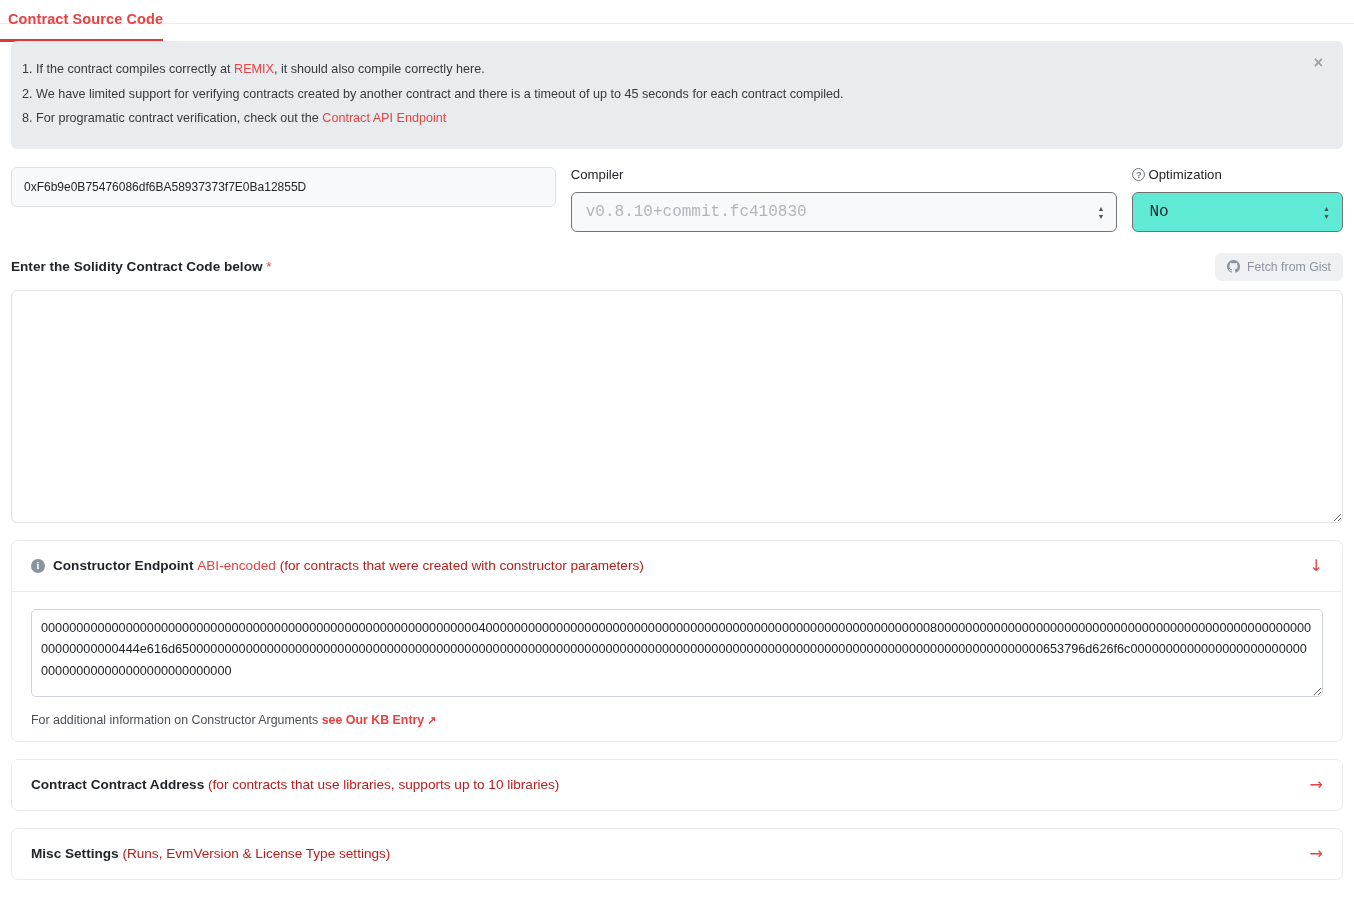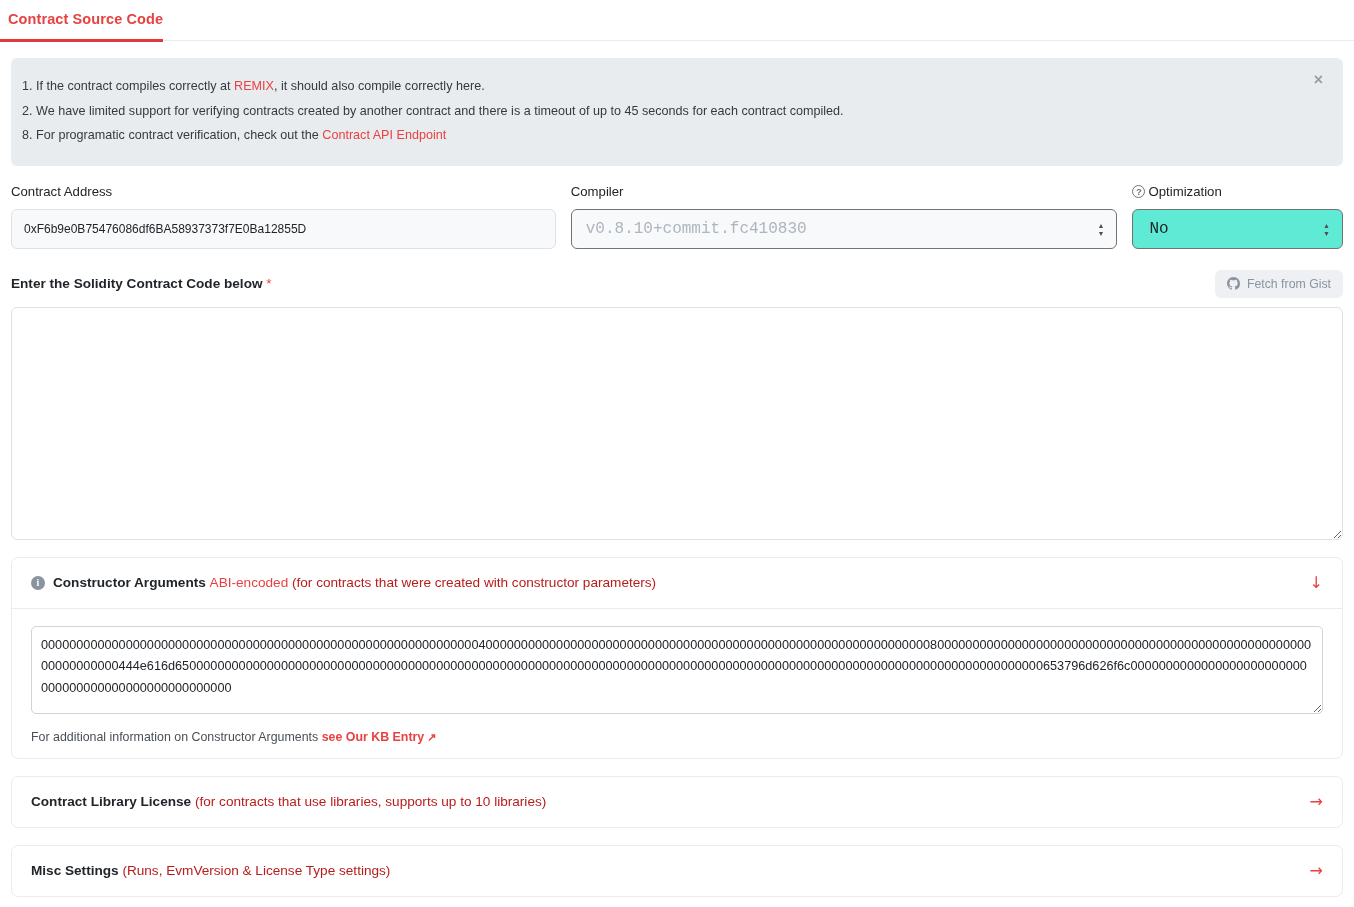--- a/index.html
+++ b/index.html
@@ -8,21 +8,21 @@
     width: 1354px; height: 907px;
     background: #ffffff;
     font-family: "Liberation Sans", sans-serif;
     color: #212529;
     overflow: hidden;
   }
 
   
   .tabbar {
     position: relative;
-    height: 41px;
+    height: 24px;
     border-bottom: 1px solid #e9ecef;
     padding-left: 6px;
   }
   .tab {
     position: absolute;
     left: 8px; top: 11px;
     font-size: 14.5px;
     font-weight: bold;
     color: #e84142;
     letter-spacing: 0.1px;
@@ -267,21 +267,20 @@
   </p>
   <p>2. We have limited support for verifying contracts created by another contract and there is a timeout of up to 45 seconds for each contract compiled.</p>
   <p>
     <span>8. For programatic contract verification, check out the </span><a href="#">Contract API Endpoint</a>
   </p>
 </div>
 
 <div class="form-row">
 
   <div class="fg-addr">
-    <label class="flabel">Contract Address</label>
     <input class="inp" type="text" value="0xF6b9e0B75476086df6BA58937373f7E0Ba12855D" style="">
   </div>
 
   <div class="fg-comp">
     <label class="flabel">Compiler</label>
     <div class="sel-wrap">
       <select class="sel">
         <option>v0.8.10+commit.fc410830</option>
       </select>
       <span class="sel-arrows">
@@ -327,40 +326,40 @@
     <span>Fetch from Gist</span>
   </button>
 </div>
 
 <textarea class="code-area" placeholder="" style=""></textarea>
 
 <div class="panel expanded">
   <div class="panel-head">
     <div class="panel-title">
       <span class="info-icon">i</span>
-      <span class="strong">Constructor Arguments</span>
+      <span class="strong">Constructor Endpoint</span>
       <span>&nbsp;</span>
       <span class="abi">ABI-encoded</span>
       <span>&nbsp;</span>
       <span class="muted">(for contracts that were created with constructor parameters)</span>
     </div>
     <span class="panel-arrow">↓</span>
   </div>
   <div class="panel-body">
     <textarea class="ctor-area" style="">00000000000000000000000000000000000000000000000000000000000000400000000000000000000000000000000000000000000000000000000000000080000000000000000000000000000000000000000000000000000000000000000444e616d650000000000000000000000000000000000000000000000000000000000000000000000000000000000000000000000000000000000000000000000000653796d626f6c0000000000000000000000000000000000000000000000000000</textarea>
     <p class="ctor-note">
       <span>For additional information on Constructor Arguments </span><a href="#"><span>see Our KB Entry</span><span class="ext-icon">↗</span></a>
     </p>
   </div>
 </div>
 
 <div class="panel">
   <div class="panel-head">
     <div class="panel-title">
-      <span class="strong">Contract Library License</span>
+      <span class="strong">Contract Contract Address</span>
       <span>&nbsp;</span>
       <span class="muted">(for contracts that use libraries, supports up to 10 libraries)</span>
     </div>
     <span class="panel-arrow">→</span>
   </div>
 </div>
 
 <div class="panel">
   <div class="panel-head">
     <div class="panel-title">

